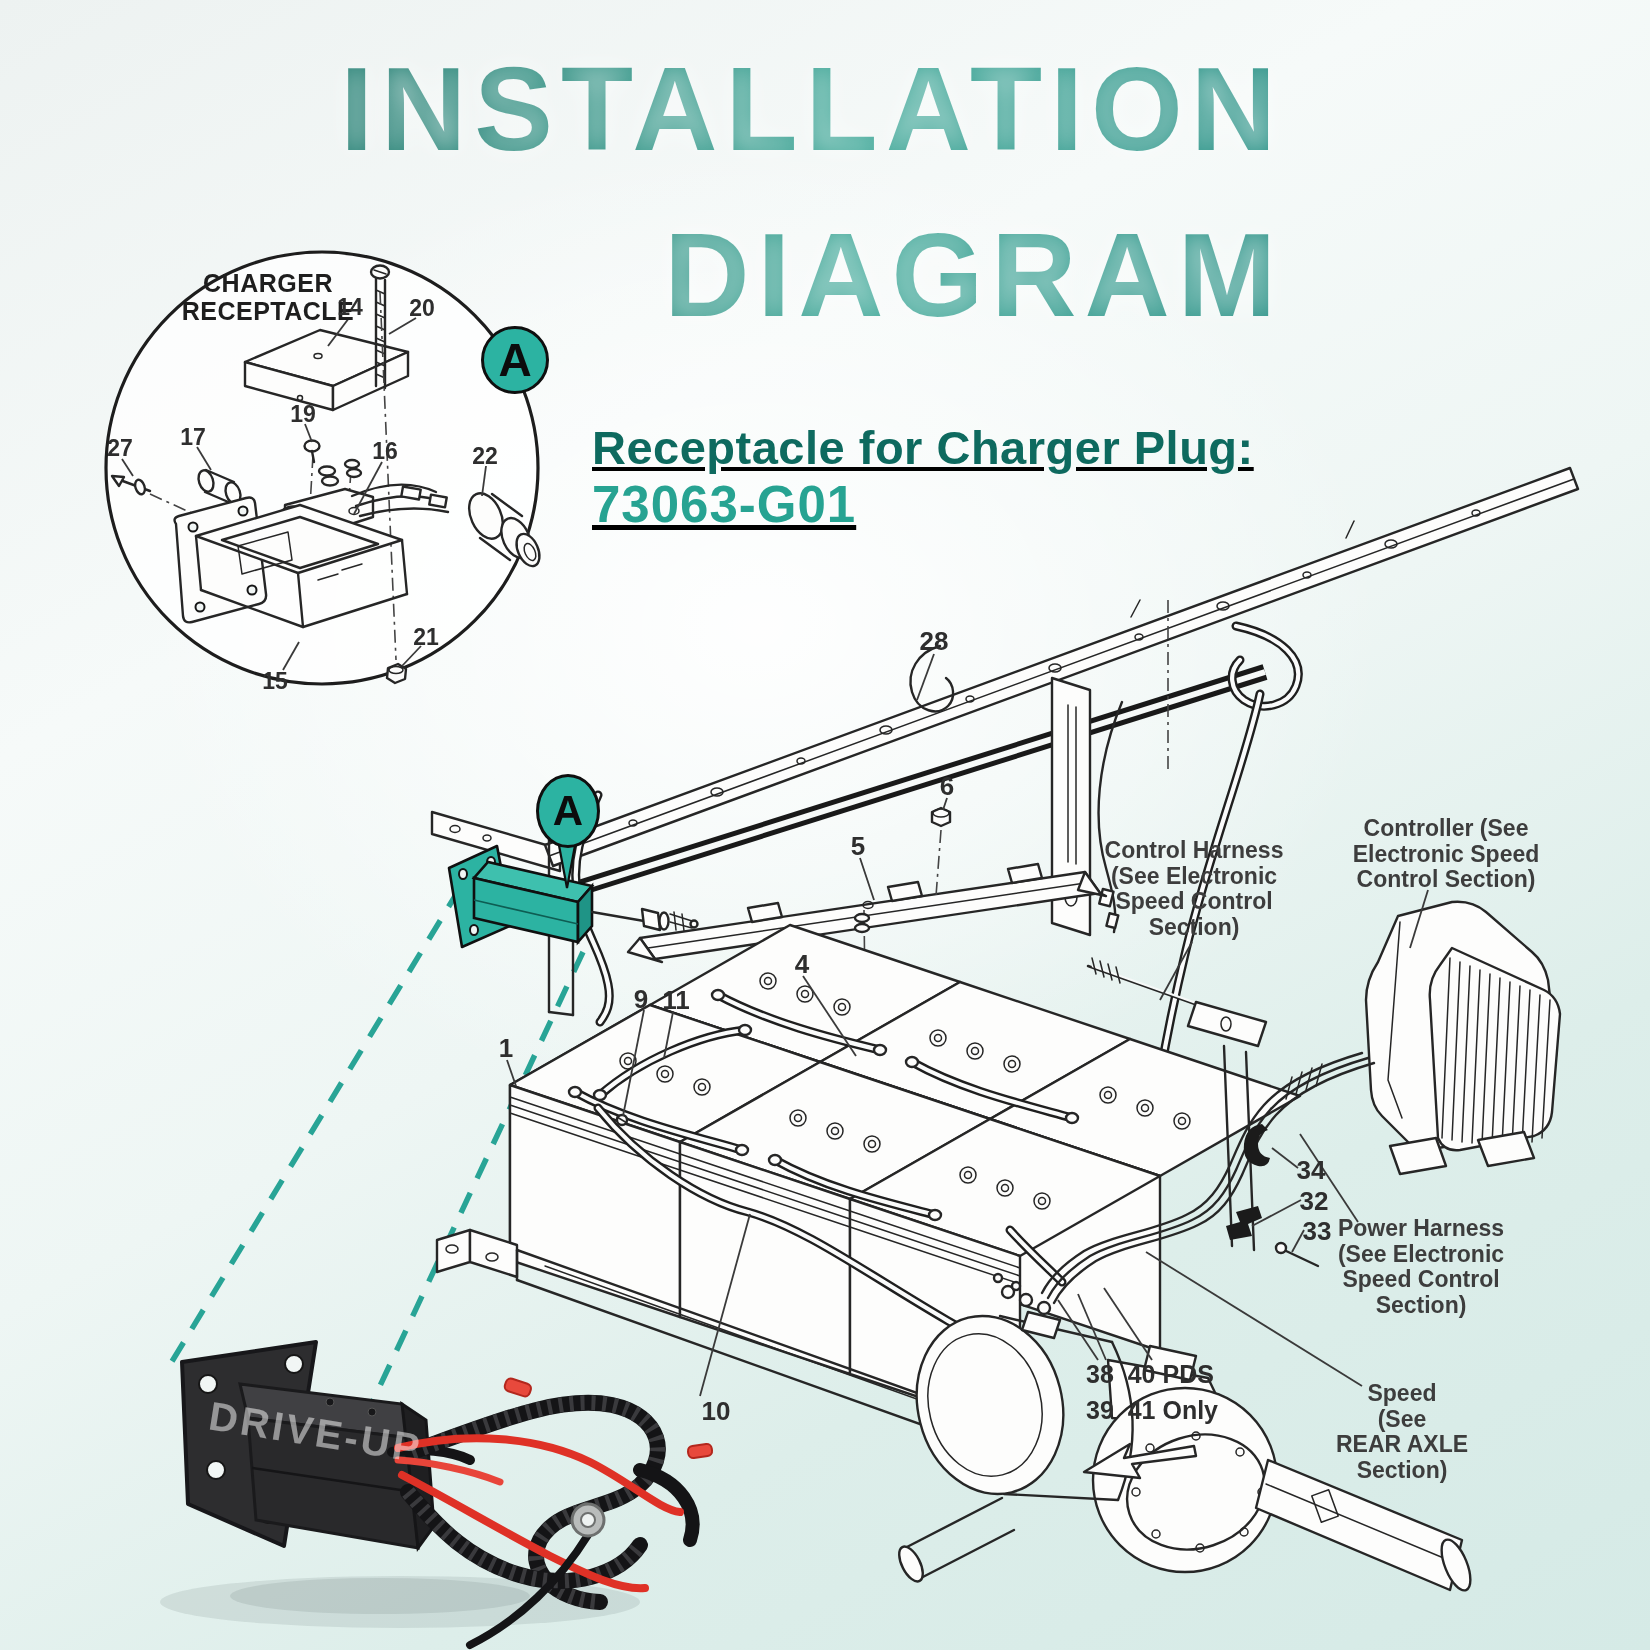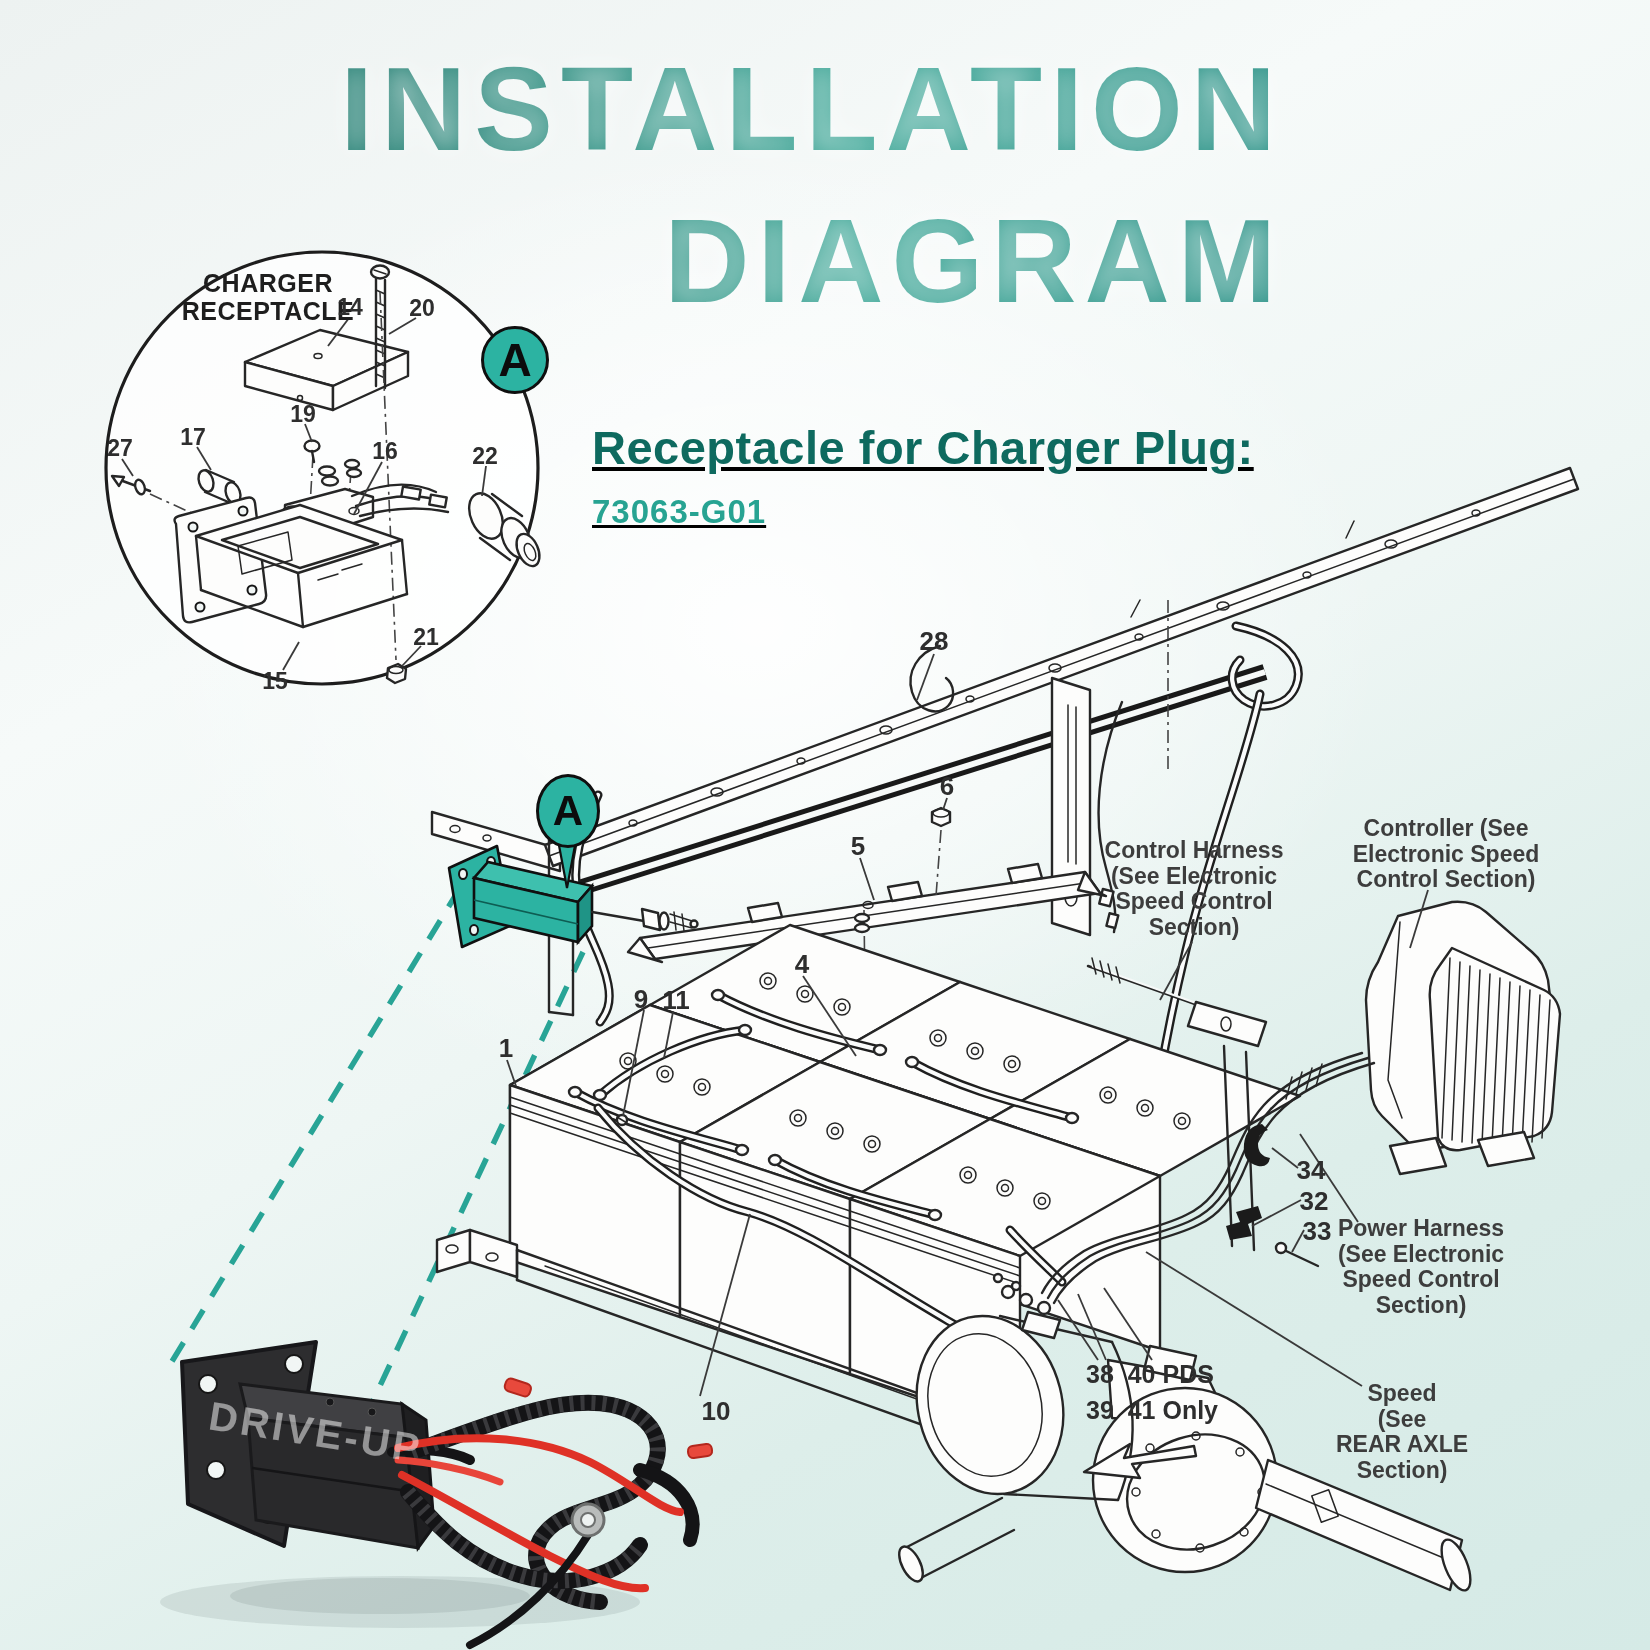--- a/index.html
+++ b/index.html
@@ -21,24 +21,24 @@
   .teal{fill:#2cb3a2;stroke:#101010;stroke-width:2.6;stroke-linejoin:round;}
   .tdash{fill:none;stroke:#28a496;stroke-width:5.5;stroke-dasharray:22 16;}
   .hole{fill:#f1f6f5;stroke:#161616;stroke-width:2;}
 
   .labels{position:absolute;left:0;top:0;width:1342px;height:1650px;}
   .title{position:absolute;right:58px;top:50px;text-align:right;}
   .title .t{font-weight:700;font-size:118px;letter-spacing:8px;line-height:1.0;
     background:linear-gradient(94deg,#2b8478 5%,#46ab9c 55%,#2a9186 100%);
     -webkit-background-clip:text;background-clip:text;color:transparent;
     text-shadow:0 0 26px rgba(255,255,255,.55);}
-  .title .t2{margin-top:34px;}
+  .title .t2{margin-top:48px;}
   .subtitle{position:absolute;left:592px;top:420px;text-decoration:underline;}
   .subtitle .s1{font-weight:700;font-size:47px;color:#0e6a5f;letter-spacing:.5px;}
-  .subtitle .s2{font-weight:700;font-size:33px;color:#27a392;margin-top:18px;letter-spacing:1px;}
+  .subtitle .s2{font-weight:700;font-size:51px;color:#27a392;letter-spacing:1px;}
   .plabel{position:absolute;transform:translate(-50%,-50%);font-weight:700;font-size:26px;color:#2e2e2e;white-space:nowrap;}
   .ilabel{font-size:23px;}
   .callout{position:absolute;transform:translateX(-50%);text-align:center;font-weight:700;
     font-size:23px;line-height:25.5px;color:#3d3d3d;white-space:nowrap;}
   .inset-heading{position:absolute;transform:translate(-50%,-50%);text-align:center;font-weight:700;
     font-size:25px;line-height:28px;color:#1e1e1e;letter-spacing:.5px;}
   .badge{position:absolute;display:flex;align-items:center;justify-content:center;
     background:#2cb3a2;border:3.5px solid #0f0f0f;border-radius:50%;color:#0c0c0c;font-weight:700;}
   .badge-inset{left:481px;top:326px;width:62px;height:62px;font-size:46px;}
   .badge-main{left:536px;top:774px;width:58px;height:68px;font-size:42px;}

